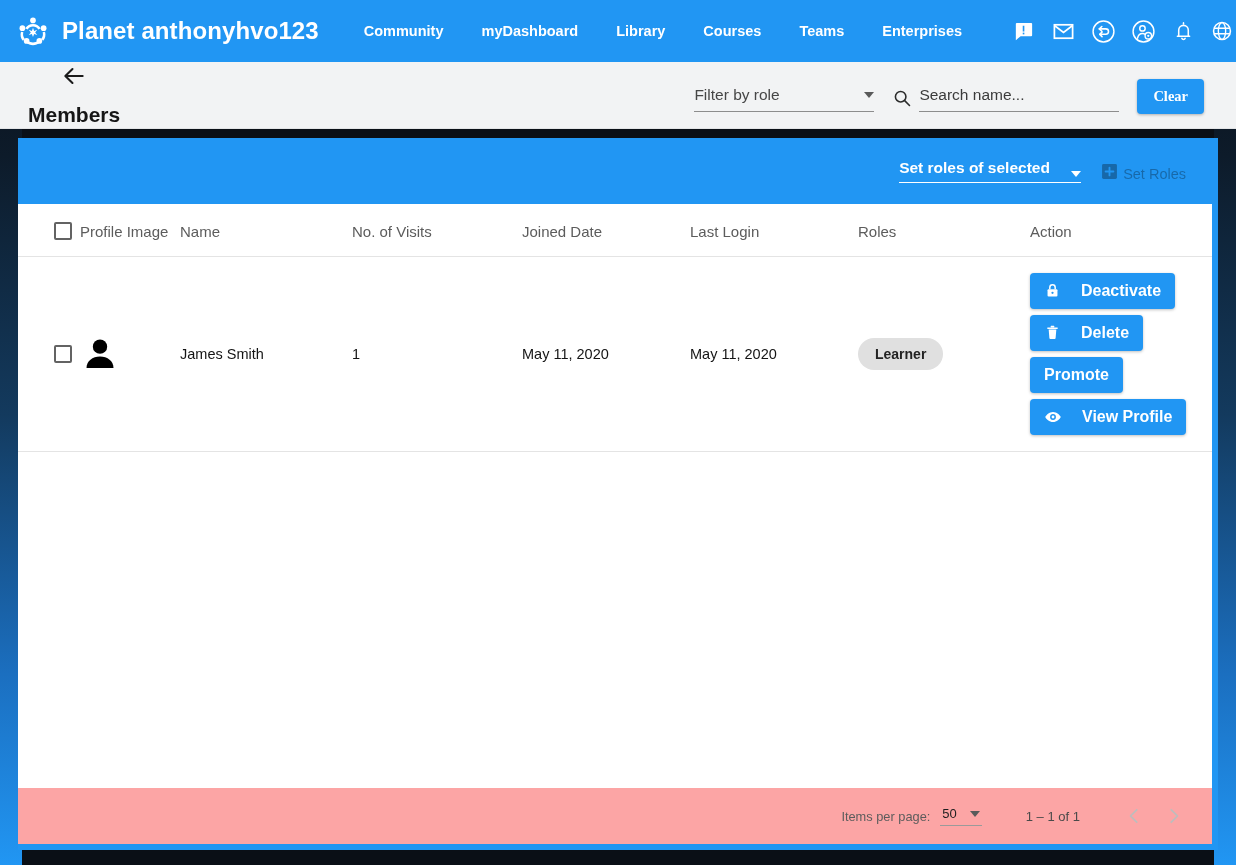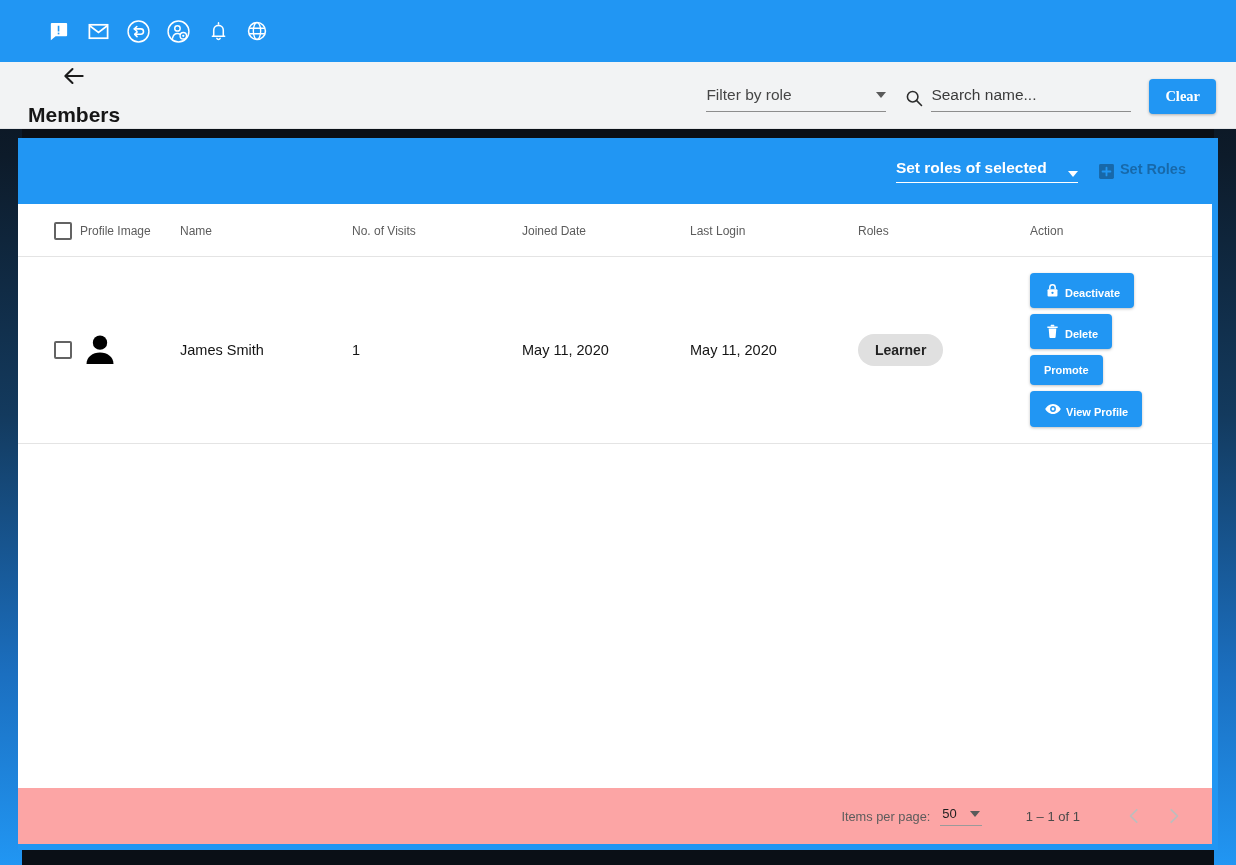--- a/index.html
+++ b/index.html
@@ -52,21 +52,21 @@
   
   .subbar {
     position: absolute; top: 62px; left: 0; right: 0; height: 67px;
     background: #f2f3f4; display: flex; align-items: center; z-index: 4;
     border-bottom: 1px solid #e3e4e6;
   }
   .subbar-left { display: flex; align-items: center; gap: 14px; padding-left: 28px; flex-direction: column; }
   .back-arrow { width: 26px; height: 26px; cursor: pointer; color: #1b1b1b; }
   .page-title { font-size: 21px; font-weight: bold; color: #161616; }
   .subbar-right {
-    margin-left: auto; display: flex; align-items: flex-end; gap: 18px; padding-right: 20px;
+    margin-left: auto; display: flex; align-items: flex-end; gap: 18px; padding-right: 32px;
   }
   .mat-field {
     position: relative; display: flex; align-items: center;
     border-bottom: 1px solid #8d8d8d; padding-bottom: 5px; height: 28px;
   }
   .mat-field.role-filter { width: 180px; justify-content: space-between; }
   .mat-field .fld-text { font-size: 15.5px; color: #464646; }
   .caret-down {
     width: 0; height: 0; border-left: 5px solid transparent; border-right: 5px solid transparent;
     border-top: 6px solid #5a5a5a; margin-left: 8px;
@@ -100,29 +100,29 @@
   .roles-select {
     display: flex; align-items: flex-end; justify-content: space-between;
     width: 182px; border-bottom: 1px solid #fff; padding-bottom: 5px; cursor: pointer;
   }
   .roles-select .sel-text { color: #fff; font-size: 15.5px; font-weight: bold; white-space: nowrap; }
   .caret-white {
     width: 0; height: 0; border-left: 5px solid transparent; border-right: 5px solid transparent;
     border-top: 6px solid #fff;
   }
   .set-roles-btn {
-    display: flex; align-items: flex-start; gap: 3px; background: transparent; border: none;
+    display: flex; align-items: flex-end; gap: 3px; background: transparent; border: none;
     color: rgba(0,0,0,.30); font-family: "Liberation Sans", sans-serif;
-    font-size: 14.5px; font-weight: bold; cursor: default; padding: 6px 4px;
+    font-size: 14.5px; font-weight: normal; cursor: default; padding: 6px 4px;
   }
 
   
   .tbl { width: 100%; border-collapse: collapse; table-layout: fixed; }
   .tbl th {
-    text-align: left; font-size: 12px; font-weight: normal; color: #5c5c5c;
+    text-align: left; font-size: 15px; font-weight: normal; color: #5c5c5c;
     padding: 18px 0 16px 0; border-bottom: 1px solid #e4e4e4; vertical-align: middle;
   }
   .tbl td {
     font-size: 14.5px; color: #141414; border-bottom: 1px solid #e4e4e4;
     vertical-align: middle; padding: 10px 0;
   }
   .col-check { width: 62px; padding-left: 36px !important; }
   .col-img   { width: 100px; }
   .col-name  { width: 172px; }
   .col-visits{ width: 170px; }
@@ -138,23 +138,23 @@
   .avatar-cell { padding-left: 14px; }
   .person-icon { width: 40px; height: 40px; color: #000; display: block; }
 
   .role-chip {
     display: inline-block; background: #e0e0e0; color: #232323; border-radius: 16px;
     padding: 8px 17px; font-size: 14px; font-weight: bold;
   }
 
   .actions { display: flex; flex-direction: column; align-items: flex-start; gap: 6px; padding: 6px 0; }
   .act-btn {
-    display: inline-flex; align-items: flex-end; gap: 4px; background: #2196f3; color: #fff;
+    display: inline-flex; align-items: flex-start; gap: 20px; background: #2196f3; color: #fff;
     border: none; border-radius: 4px; font-family: "Liberation Sans", sans-serif;
-    font-size: 11px; font-weight: bold; padding: 9px 14px; cursor: pointer;
+    font-size: 16px; font-weight: bold; padding: 9px 14px; cursor: pointer;
     box-shadow: 0 1px 3px rgba(0,0,0,.25); white-space: nowrap;
   }
   .act-btn svg { flex: none; }
 
   .tbl-body-spacer { flex: 1 1 auto; background: #fff; }
 
   
   .paginator {
     flex: none; height: 56px; display: flex; align-items: center; justify-content: flex-end;
     gap: 0; padding-right: 18px; background: #fca5a5; font-size: 12.8px; color: #5c5c5c;
@@ -173,21 +173,46 @@
 </head>
 <body>
 
 <div class="screen">
 
   <div class="edge-strip left"></div>
   <div class="edge-strip right"></div>
 
   <div class="navbar">
 
-
+    <div class="brand">
+      <svg class="brand-logo" viewBox="0 0 48 48">
+        <g fill="#ffffff">
+          <circle cx="24" cy="9" r="4"></circle>
+          <circle cx="9" cy="20" r="4"></circle>
+          <circle cx="39" cy="20" r="4"></circle>
+          <circle cx="15" cy="38" r="4"></circle>
+          <circle cx="33" cy="38" r="4"></circle>
+          <path d="M24 14c-5 0-9 2.6-11 6.2l3.6 1.6C18.2 19.2 20.9 17.8 24 17.8s5.8 1.4 7.4 4l3.6-1.6C33 16.6 29 14 24 14z"></path>
+          <path d="M7 25c-1.4 4.8-.3 9.6 2.7 12.8l2.6-2.8c-2.1-2.4-2.9-5.7-1.9-9.1L7 25z"></path>
+          <path d="M41 25l-3.4.9c1 3.4.2 6.7-1.9 9.1l2.6 2.8C41.3 34.6 42.4 29.8 41 25z"></path>
+          <path d="M24 44c3.7 0 7-1.3 9.4-3.4l-2.5-2.9C29.1 39.2 26.7 40.1 24 40.1s-5.1-.9-6.9-2.4l-2.5 2.9C17 42.7 20.3 44 24 44z"></path>
+          <path d="M24 19.5l1.6 4.4 4.4-1.6-2.9 3.7 2.9 3.7-4.4-1.6L24 32.5l-1.6-4.4-4.4 1.6 2.9-3.7-2.9-3.7 4.4 1.6z"></path>
+        </g>
+      </svg>
+      <span class="brand-title">Planet anthonyhvo123</span>
+    </div>
+
+    <nav class="nav-links">
+      <span class="nav-link">Community</span>
+      <span class="nav-link">myDashboard</span>
+      <span class="nav-link">Library</span>
+      <span class="nav-link">Courses</span>
+      <span class="nav-link">Teams</span>
+      <span class="nav-link">Enterprises</span>
+    </nav>
 
     <div class="nav-icons">
 
       <div class="nav-icon">
         <svg width="23" height="23" viewBox="0 0 24 24">
           <path fill="#fff" d="M4 3h16a1 1 0 0 1 1 1v12a1 1 0 0 1-1 1H9l-5 4V4a1 1 0 0 1 1-1z"></path>
           <rect x="11.2" y="6" width="1.7" height="6" fill="#2196f3"></rect>
           <rect x="11.2" y="13.2" width="1.7" height="1.8" fill="#2196f3"></rect>
         </svg>
       </div>

